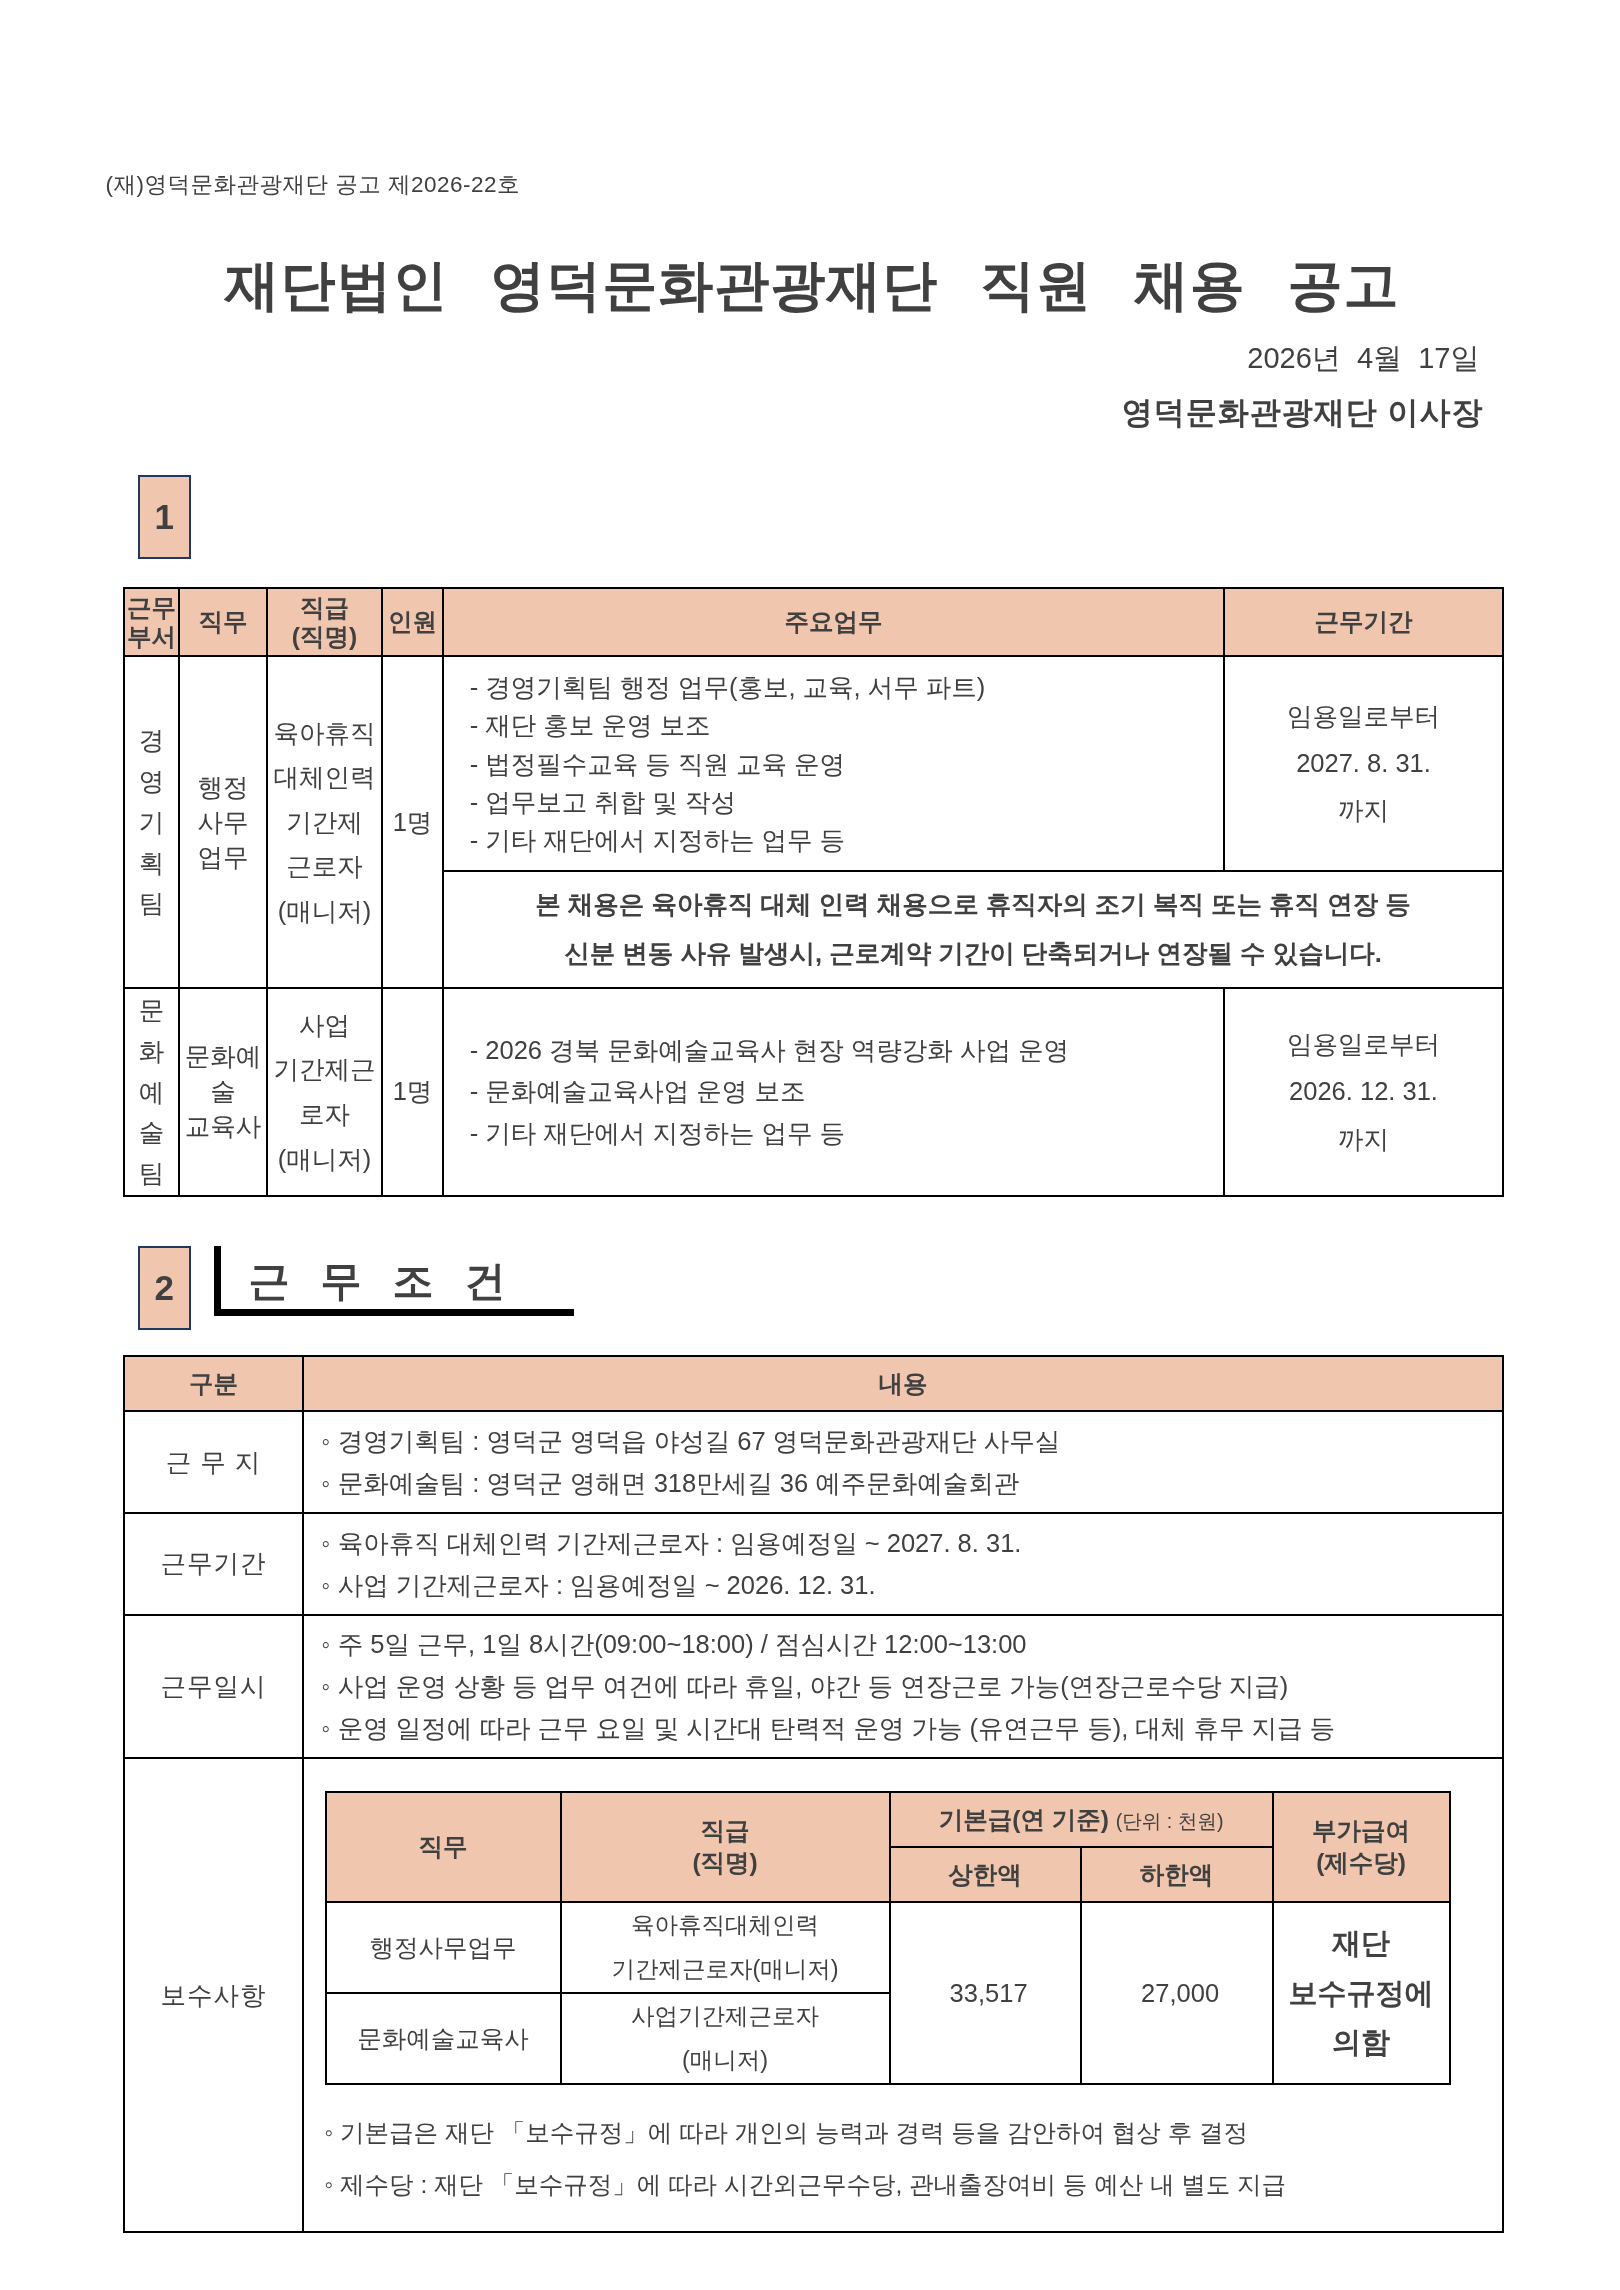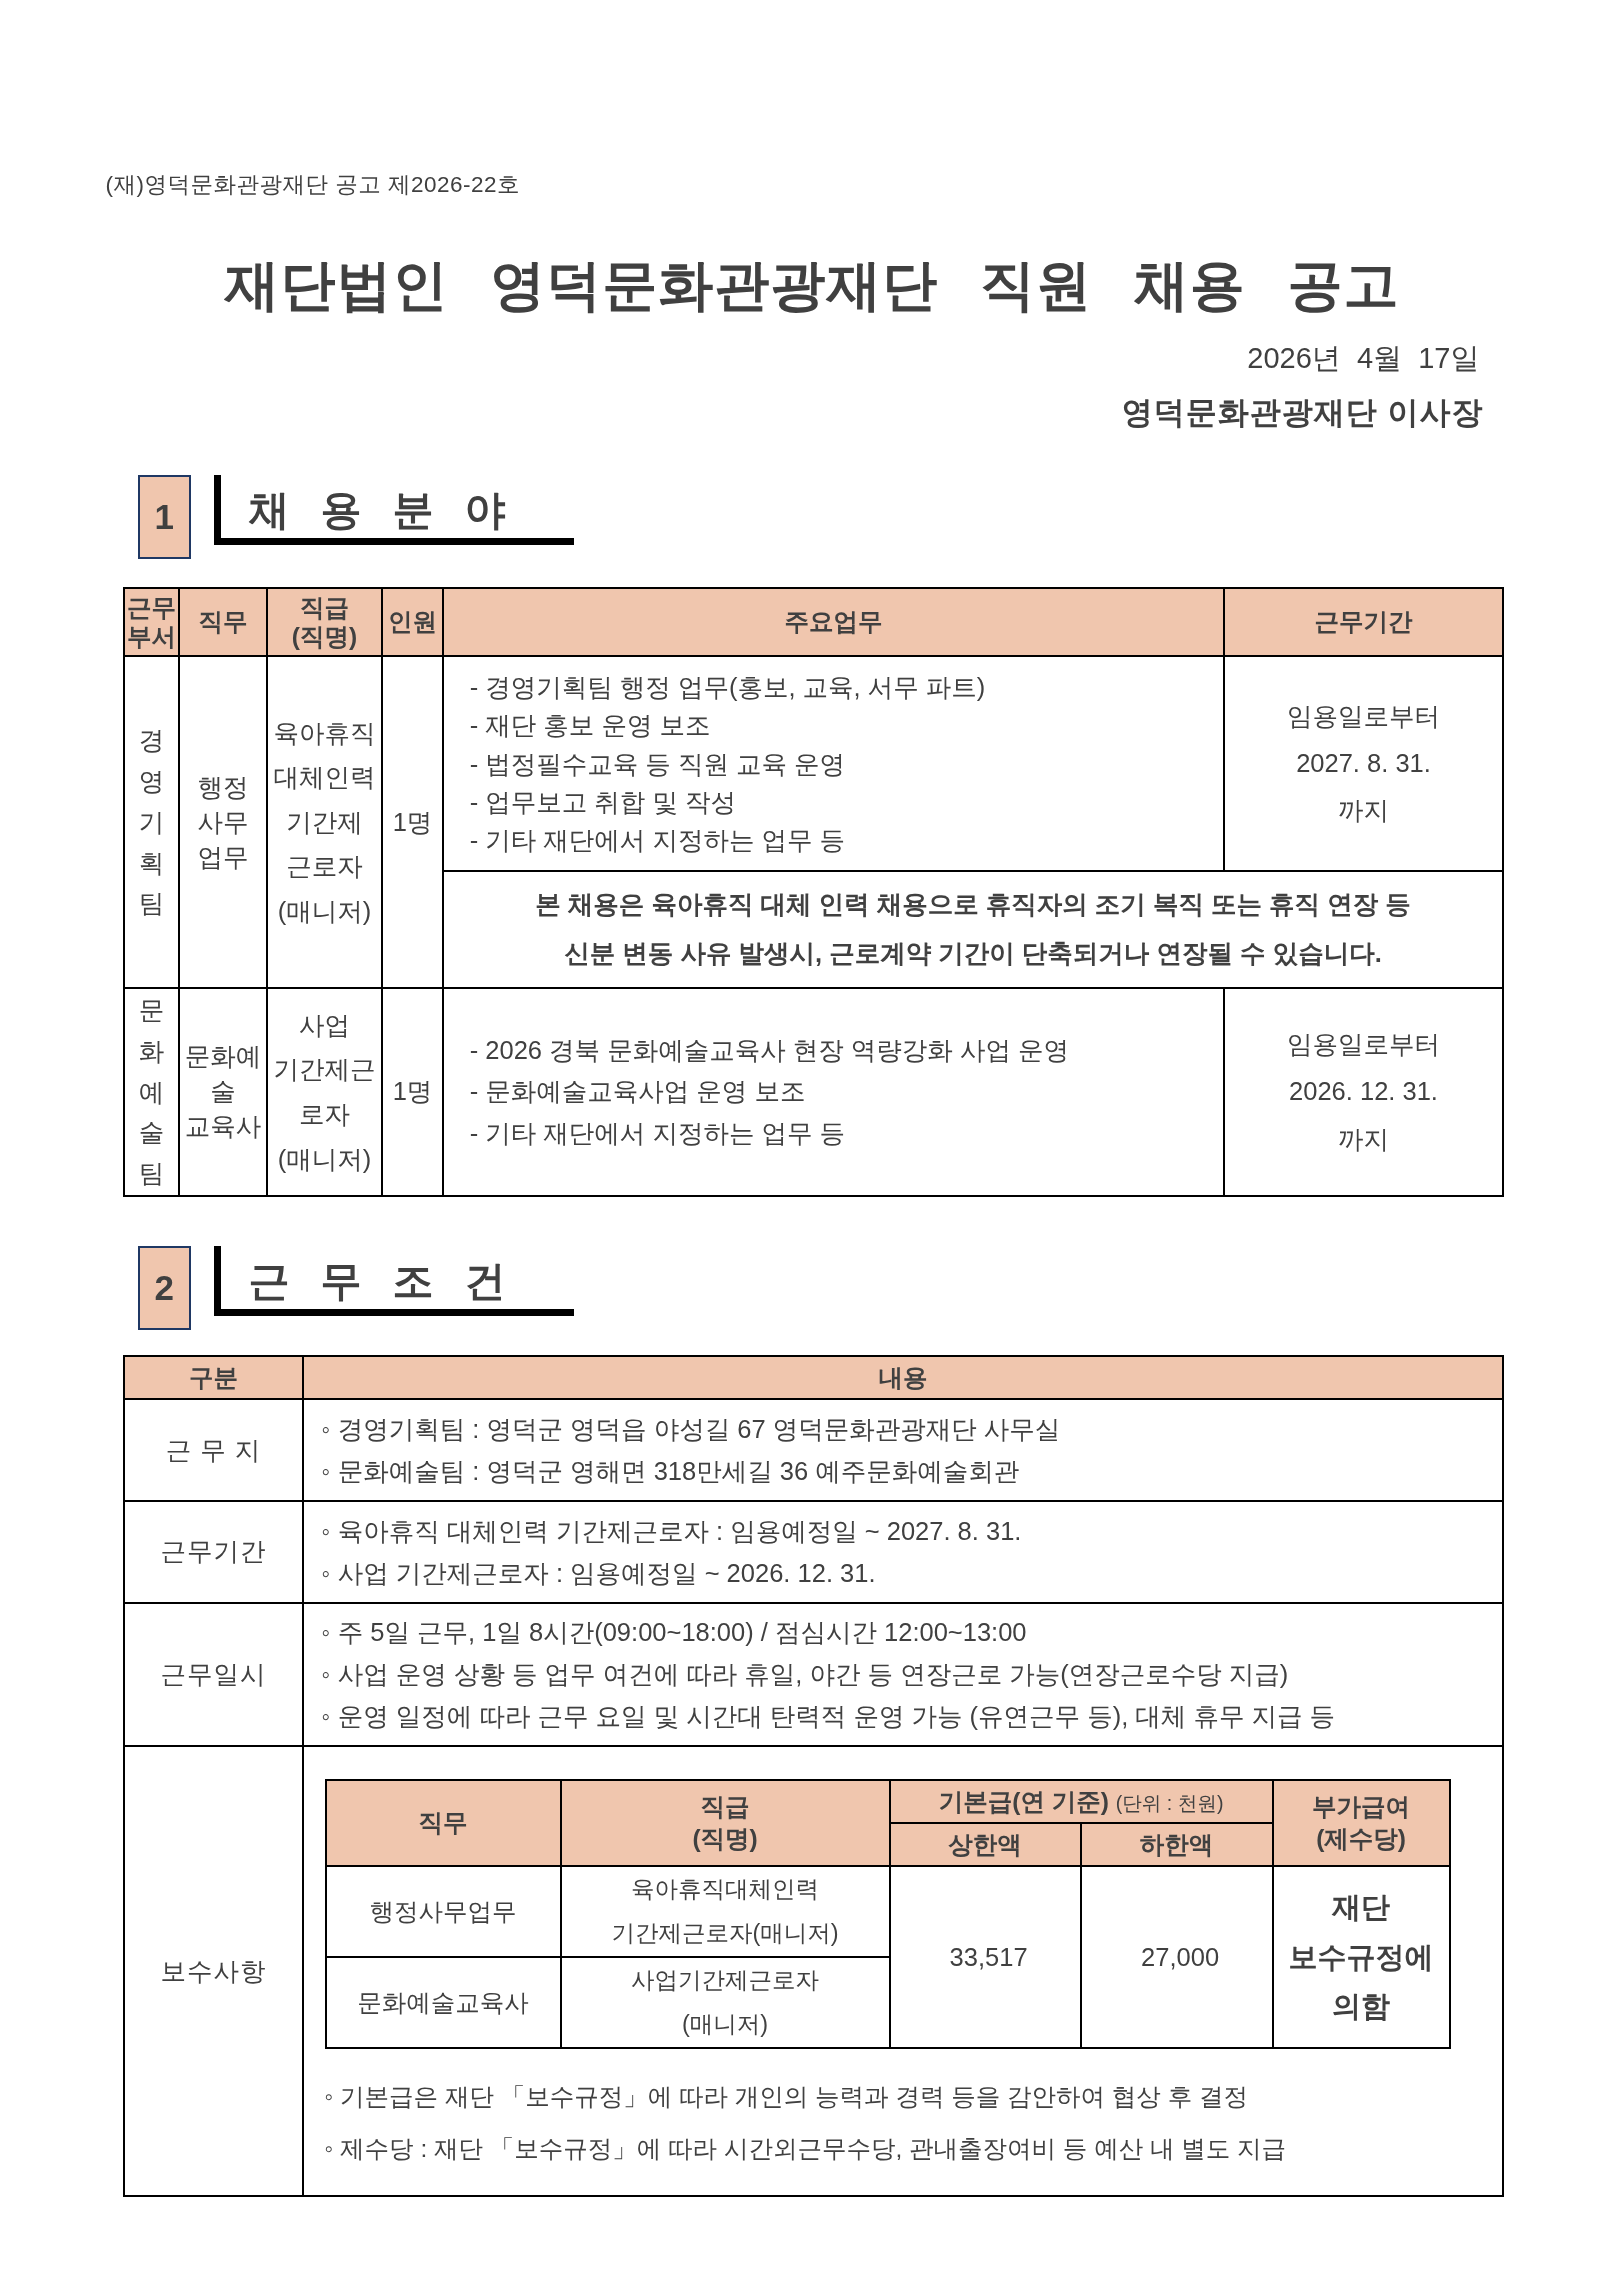--- a/index.html
+++ b/index.html
@@ -67,21 +67,21 @@
   .grade   { line-height:1.75; }
   .duties  { padding:9.8px 15.7px; line-height:1.42; }
   .duties2 { padding:9.8px 15.7px; line-height:1.55; }
   .duty    { margin:2px 10px; }
   .note-cell { font-weight:700; text-align:center; font-size:23.5px; line-height:1.95; padding:7.8px 9.8px; height:106px; }
   .period  { text-align:center; line-height:1.85; }
   .r-main td { height:190px; }
   .r2 td { height:184px; }
 
   .t2 { margin-top:25.5px; width:1379px; }
-  .t2 thead th { background:#F0C6AE; font-size:24.5px; font-weight:700; height:43px; }
+  .t2 thead th { background:#F0C6AE; font-size:24.5px; font-weight:700; height:55px; }
   .t2 td { vertical-align:middle; font-size:25.5px; }
   .rowlabel { text-align:center; font-size:26.5px; letter-spacing:1px; }
   .items-cell { padding:7.8px 17.6px; }
   .cond-item { line-height:42px; }
   .h-workplace td { height:86px; }
   .h-period td { height:86px; }
   .h-schedule td { height:123px; }
 
   .pay-wrap { padding:31px 0 13.7px 19.6px; }
   .pay { width:1125px; }
@@ -107,21 +107,20 @@
     <div class="notice">(재)영덕문화관광재단 공고 제2026-22호</div>
 
     <div class="doc-title">재단법인 영덕문화관광재단 직원 채용 공고</div>
 
 
     <div class="date-line keep">2026년  4월  17일</div>
     <div class="sign-line">영덕문화관광재단 이사장</div>
 
     <div class="section-head sh1">
       <div class="num-box">1</div>
-      <div class="sec-title">채 용 분 야</div>
     </div>
 
     <table class="t1">
       <colgroup>
         <col style="width:55px">
           <col style="width:88px">
           <col style="width:115px">
         <col style="width:61px">
           <col style="width:781px">
           <col style="width:279px">

